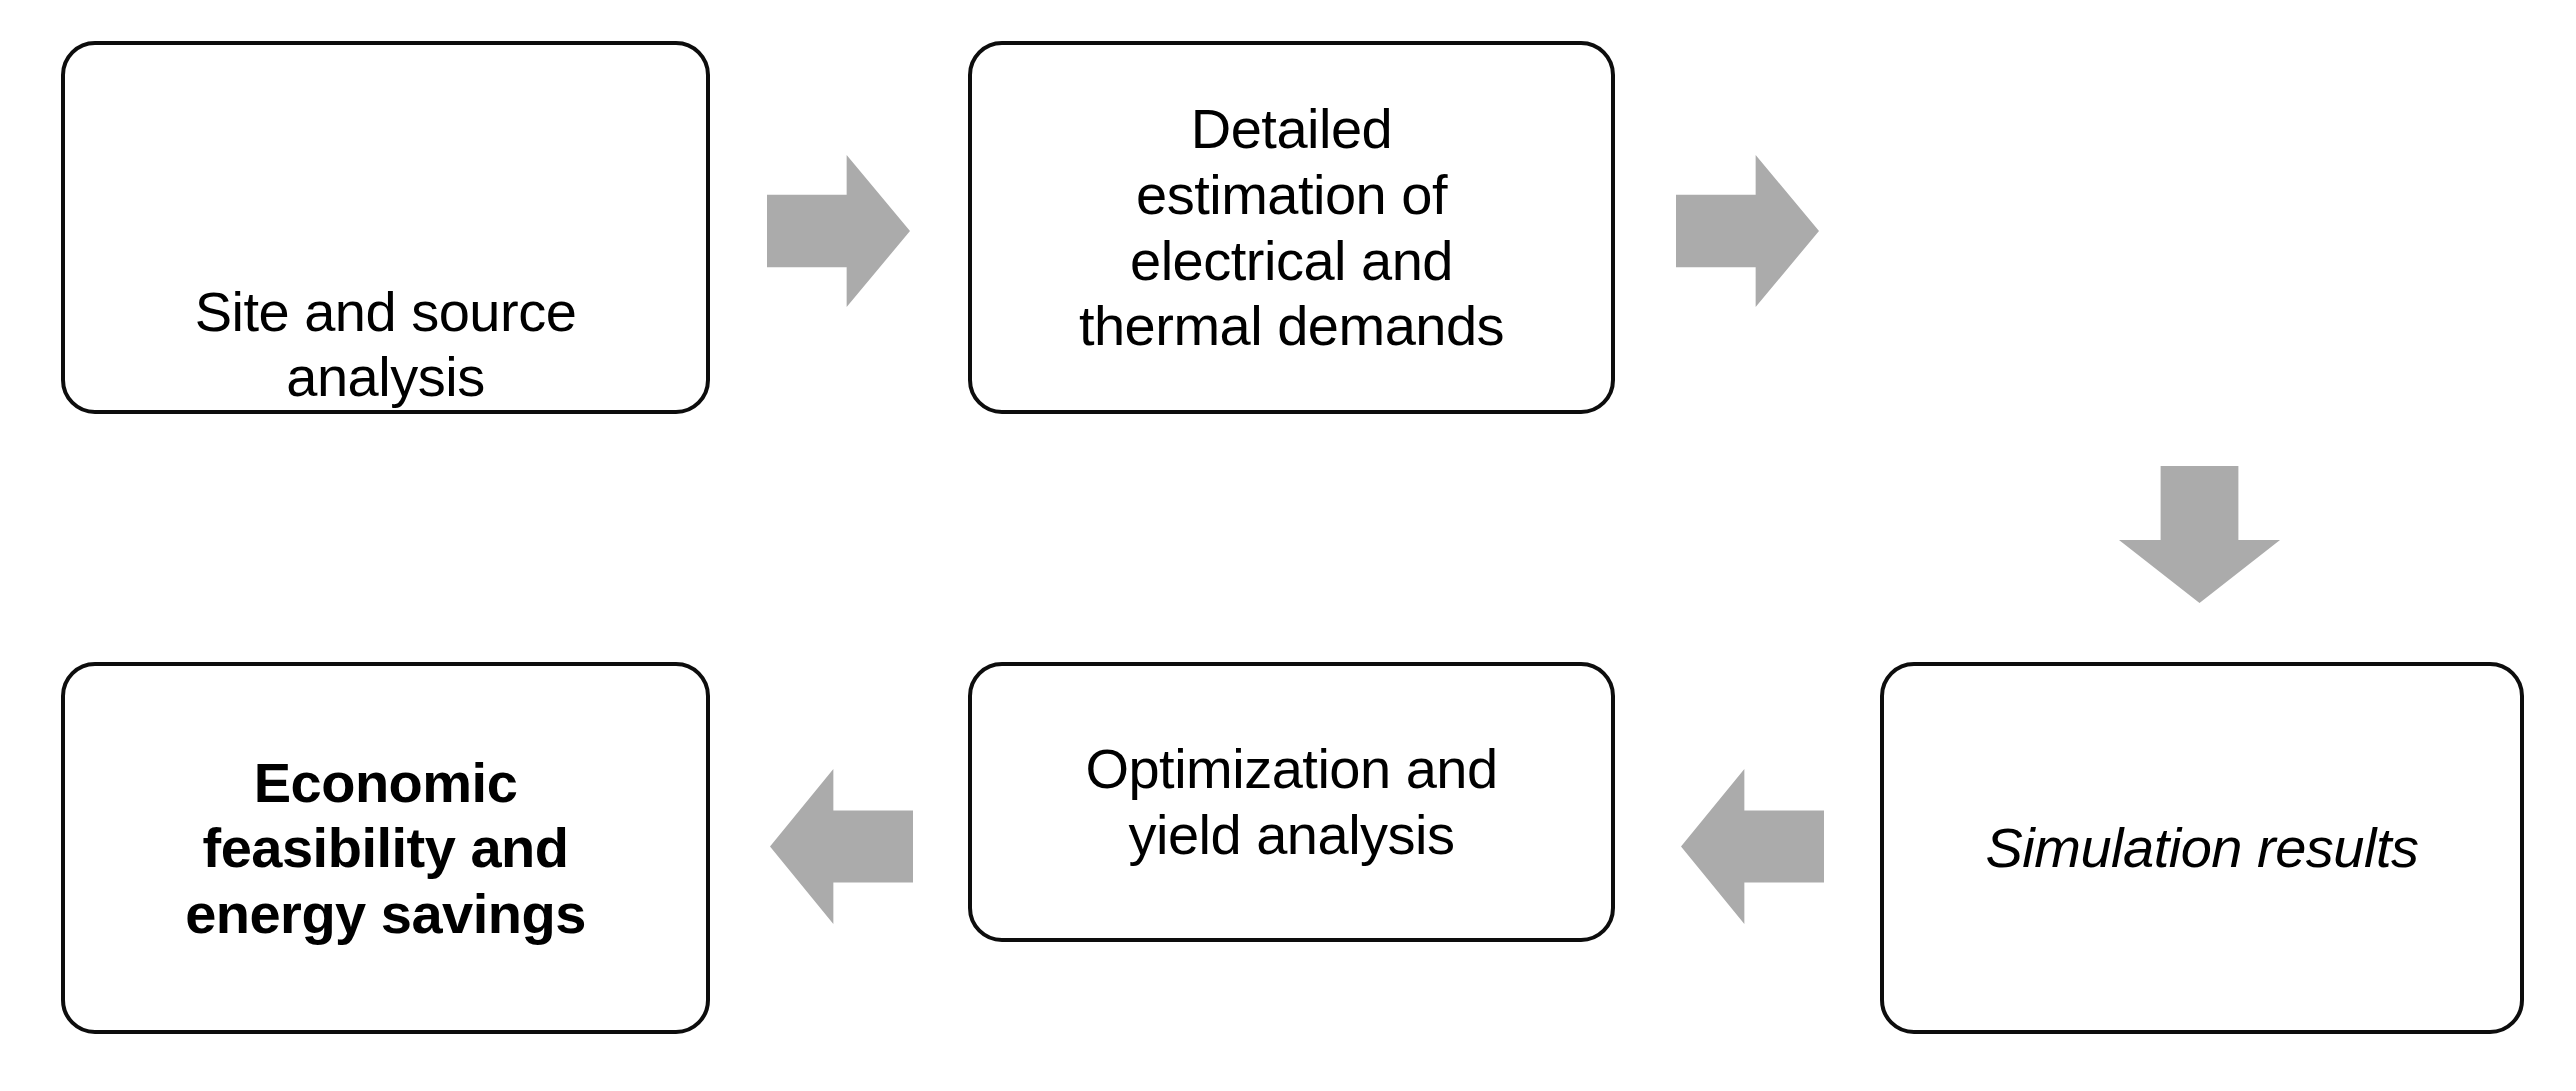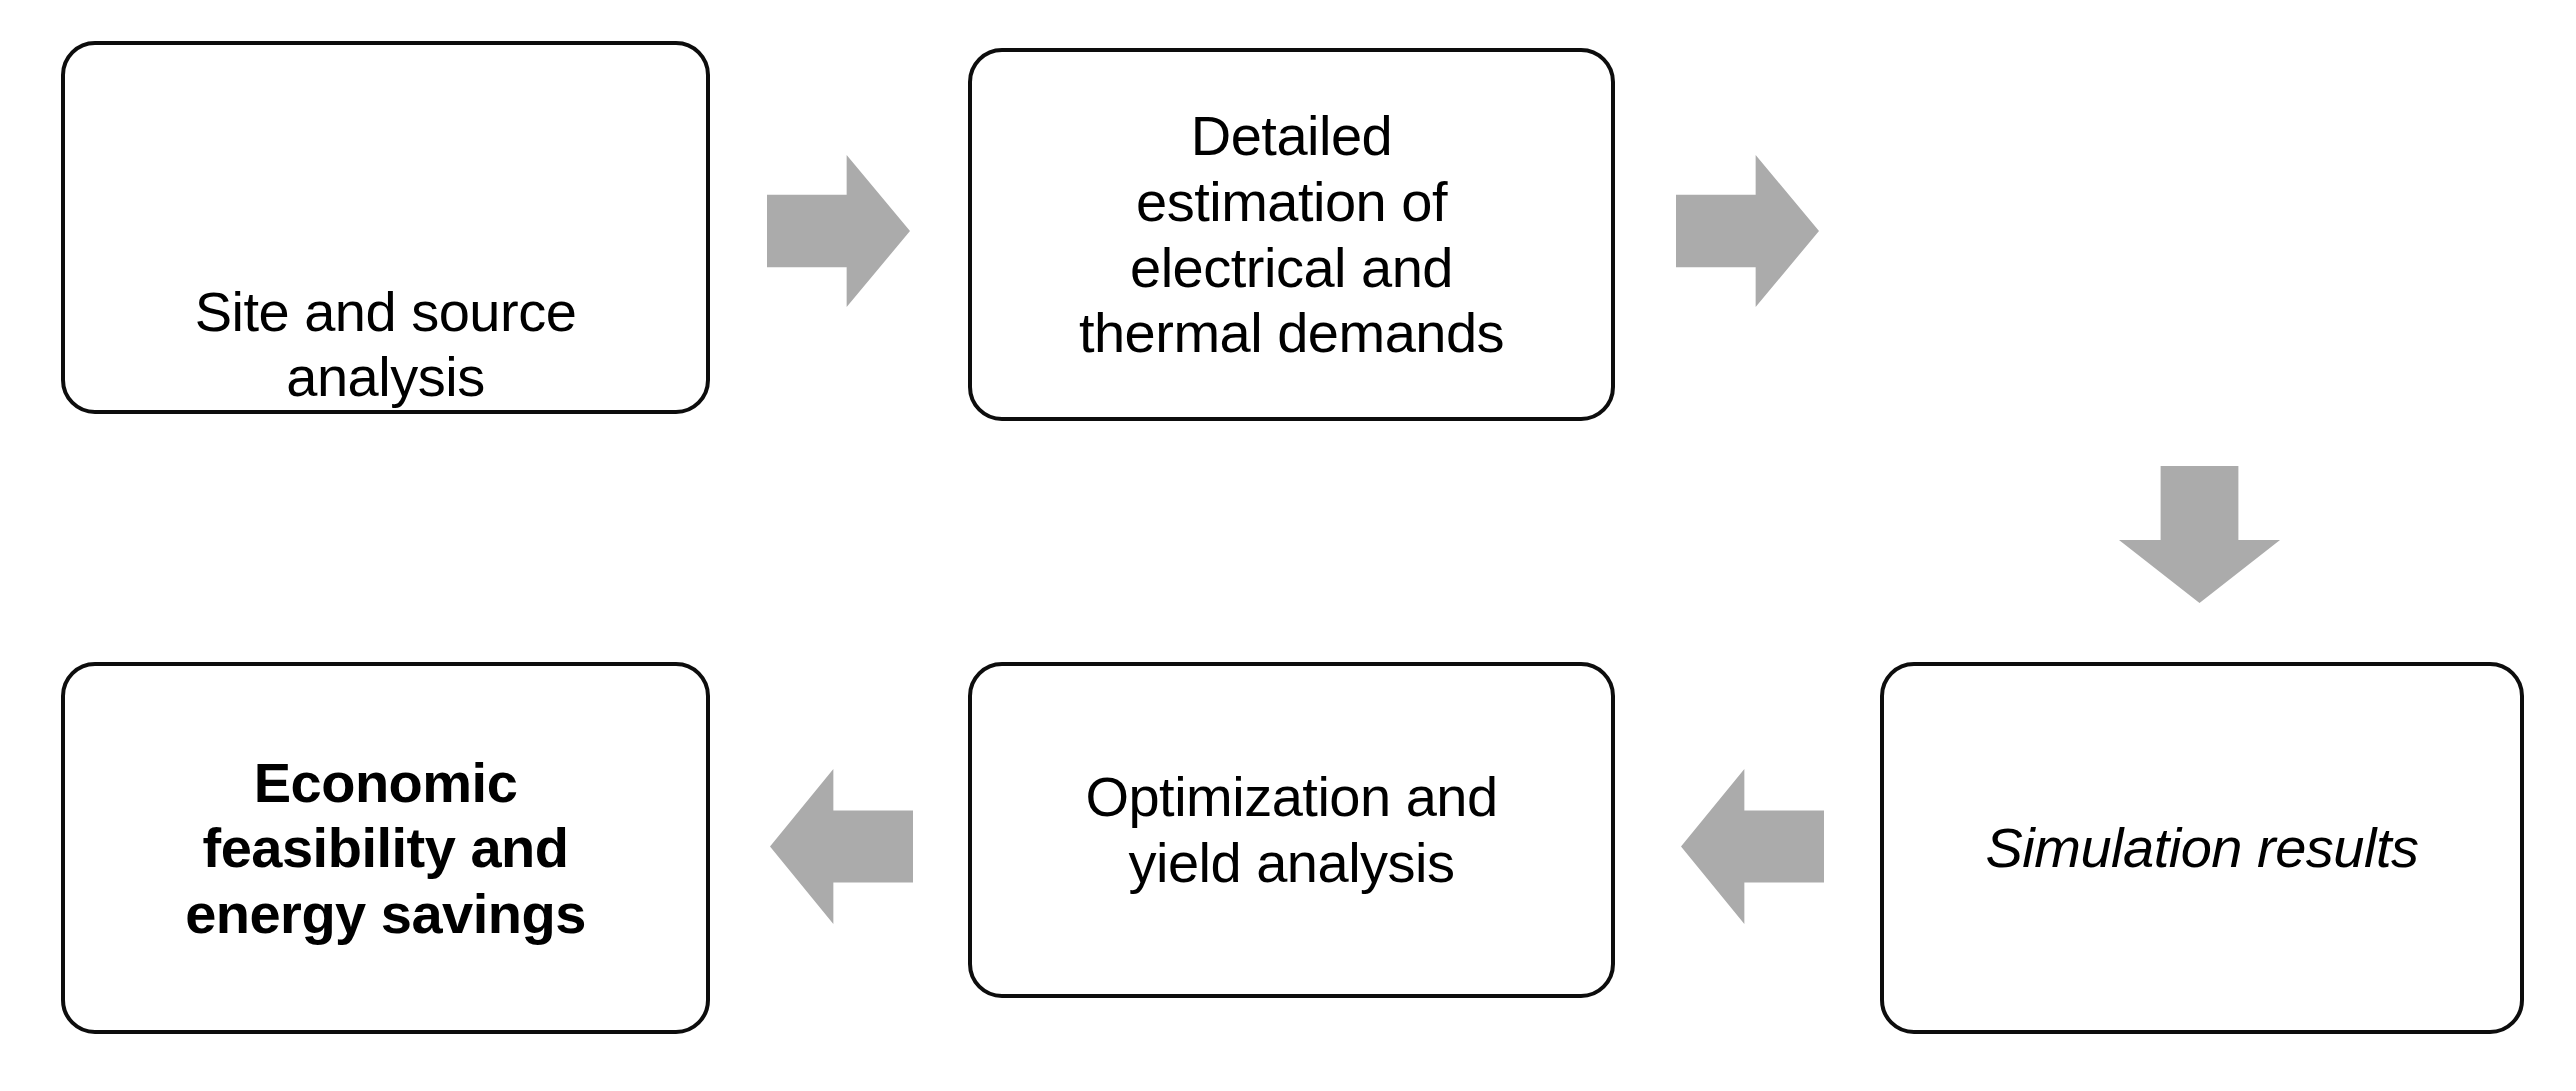--- a/index.html
+++ b/index.html
@@ -40,25 +40,25 @@
   .arrow {
     position: absolute;
   }
   .arrow svg {
     display: block;
     width: 100%;
     height: 100%;
   }
   
   #node-1 { left: 61px;   top: 41px;  width: 649px; height: 373px; align-items: flex-end; }
-  #node-2 { left: 968px; top: 41px;  width: 647px; height: 373px; margin-top: 7px; }
+  #node-2 { left: 968px; top: 41px;  width: 647px; height: 373px; }
   #node-3 { left: 1880px; top: 41px;  width: 644px; height: 373px; }
   
   #node-6 { left: 61px;   top: 662px; width: 649px; height: 372px; font-weight: bold; }
-  #node-5 { left: 968px; top: 662px; width: 647px; height: 336px; }
+  #node-5 { left: 968px; top: 662px; width: 647px; height: 280px; }
   #node-4 { left: 1880px; top: 662px; width: 644px; height: 372px; font-style: italic; }
   
   #arrow-1 { left: 767px;  top: 155px; width: 143px; height: 152px; }
   #arrow-2 { left: 1676px; top: 155px; width: 143px; height: 152px; }
   #arrow-down { left: 2119px; top: 466px; width: 161px; height: 137px; }
   #arrow-3 { left: 1681px; top: 769px; width: 143px; height: 155px; }
   #arrow-4 { left: 770px;  top: 769px; width: 143px; height: 155px; }
 </style>
 </head>
 <body>

